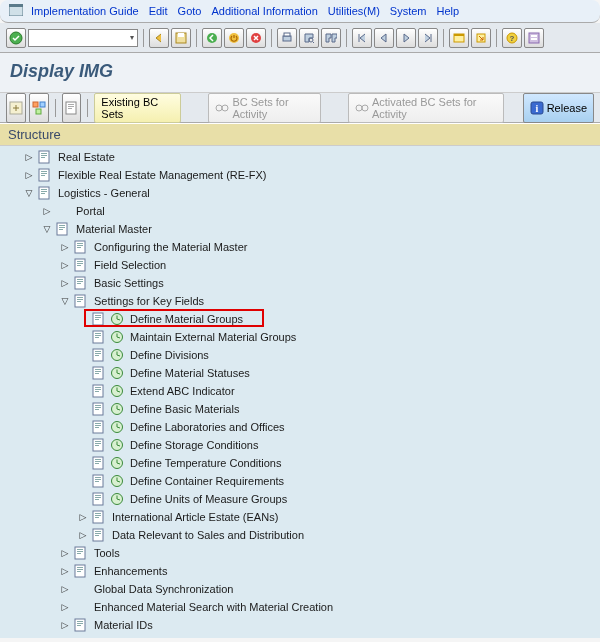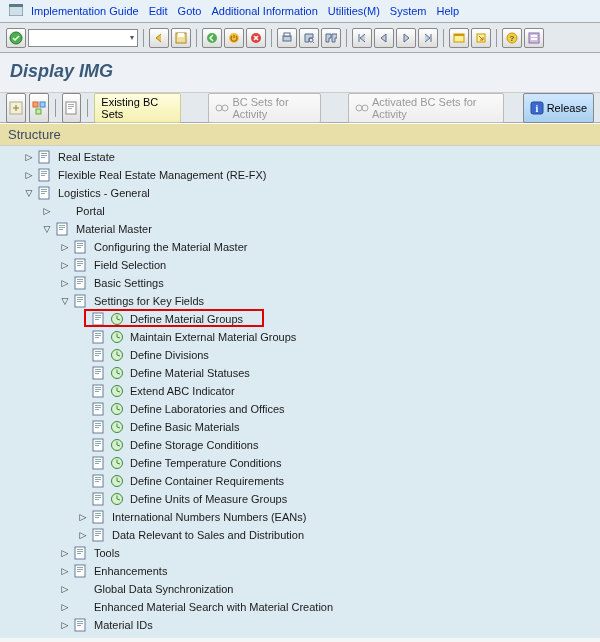--- a/index.html
+++ b/index.html
@@ -1,19 +1,19 @@
 <!DOCTYPE html>
 <html><head>
 <meta charset="utf-8">
 <style>
   * { box-sizing: border-box; margin: 0; padding: 0; }
   body { font-family: Arial, sans-serif; font-size: 11px; background: #f5f5f5; width: 600px; height: 642px; overflow: hidden; }
   
   
-  .menubar { background: #e8f0f8; border-bottom: 1px solid #aaa; padding: 3px 8px; display: flex; gap: 4px; font-size: 11px; }
+  .menubar { background: #e8f0f8; border-bottom: 1px solid #aaa; padding: 3px 8px; display: flex; gap: 4px; font-size: 11px; border-radius: 8px; }
   .menubar .item { color: #0033cc; cursor: pointer; padding: 2px 3px; }
   .menubar .wicon { width: 16px; height: 14px; display:inline-flex; align-items:center; justify-content:center;}
   
   
   .toolbar { background: #e4e9ee; border-bottom: 1px solid #aaa; padding: 3px 6px; display: flex; align-items: center; gap: 2px; height: 30px;}
   .tb-btn { width: 20px; height: 20px; border: 1px solid #888; background: linear-gradient(#fff,#ddd); display: inline-flex; align-items: center; justify-content: center; font-size: 11px; cursor: pointer; border-radius:2px; }
   .tb-btn.green { color: #090; font-weight:bold;}
   .tb-sep { width: 1px; height: 18px; background: #999; margin: 0 3px; }
   .tb-input { width: 110px; height: 18px; border: 1px solid #888; background: #fff; padding: 0 3px; font-size:11px; display:inline-flex; align-items:center; }
   .tb-input .dd { margin-left:auto; font-size:8px; color:#555;}
@@ -456,56 +456,56 @@
         <span class="tree-ico">
           <svg width="14" height="14">
             <use href="#i-doc"></use>
           </svg>
         </span>
         <span class="tree-ico">
           <svg width="14" height="14">
             <use href="#i-clock"></use>
           </svg>
         </span>
+        <span class="tree-lbl">Define Basic Materials</span>
+      </div>
+      <div class="tree-row">
+        <span class="tree-indent"></span>
+        <span class="tree-indent"></span>
+        <span class="tree-indent"></span>
+        <span class="tree-indent"></span>
+        <span class="tree-tog hid">·</span>
+        <span class="tree-ico">
+          <svg width="14" height="14">
+            <use href="#i-doc"></use>
+          </svg>
+        </span>
+        <span class="tree-ico">
+          <svg width="14" height="14">
+            <use href="#i-clock"></use>
+          </svg>
+        </span>
         <span class="tree-lbl">Define Laboratories and Offices</span>
       </div>
       <div class="tree-row">
         <span class="tree-indent"></span>
         <span class="tree-indent"></span>
         <span class="tree-indent"></span>
         <span class="tree-indent"></span>
         <span class="tree-tog hid">·</span>
         <span class="tree-ico">
           <svg width="14" height="14">
             <use href="#i-doc"></use>
           </svg>
         </span>
         <span class="tree-ico">
           <svg width="14" height="14">
             <use href="#i-clock"></use>
           </svg>
         </span>
-        <span class="tree-lbl">Define Basic Materials</span>
-      </div>
-      <div class="tree-row">
-        <span class="tree-indent"></span>
-        <span class="tree-indent"></span>
-        <span class="tree-indent"></span>
-        <span class="tree-indent"></span>
-        <span class="tree-tog hid">·</span>
-        <span class="tree-ico">
-          <svg width="14" height="14">
-            <use href="#i-doc"></use>
-          </svg>
-        </span>
-        <span class="tree-ico">
-          <svg width="14" height="14">
-            <use href="#i-clock"></use>
-          </svg>
-        </span>
         <span class="tree-lbl">Define Storage Conditions</span>
       </div>
       <div class="tree-row">
         <span class="tree-indent"></span>
         <span class="tree-indent"></span>
         <span class="tree-indent"></span>
         <span class="tree-indent"></span>
         <span class="tree-tog hid">·</span>
         <span class="tree-ico">
           <svg width="14" height="14">
@@ -559,21 +559,21 @@
         <span class="tree-indent"></span>
         <span class="tree-indent"></span>
         <span class="tree-indent"></span>
         <span class="tree-indent"></span>
         <span class="tree-tog">▷</span>
         <span class="tree-ico">
           <svg width="14" height="14">
             <use href="#i-doc"></use>
           </svg>
         </span>
-        <span class="tree-lbl">International Numbers Numbers (EANs)</span>
+        <span class="tree-lbl">International Article Estate (EANs)</span>
       </div>
       <div class="tree-row">
         <span class="tree-indent"></span>
         <span class="tree-indent"></span>
         <span class="tree-indent"></span>
         <span class="tree-indent"></span>
         <span class="tree-tog">▷</span>
         <span class="tree-ico">
           <svg width="14" height="14">
             <use href="#i-doc"></use>

